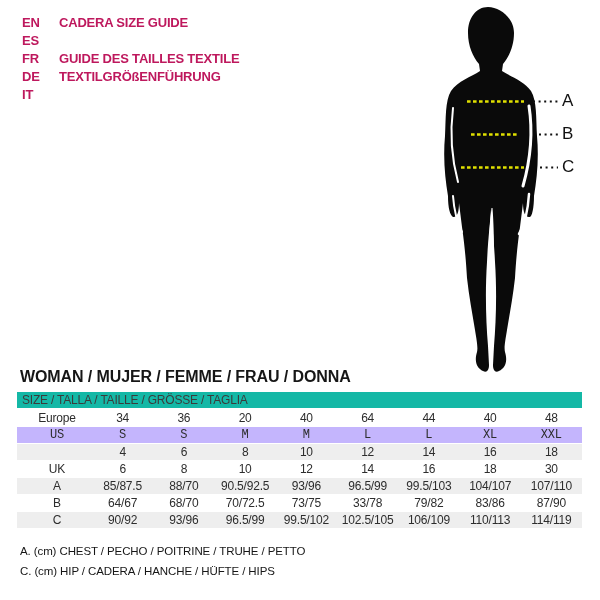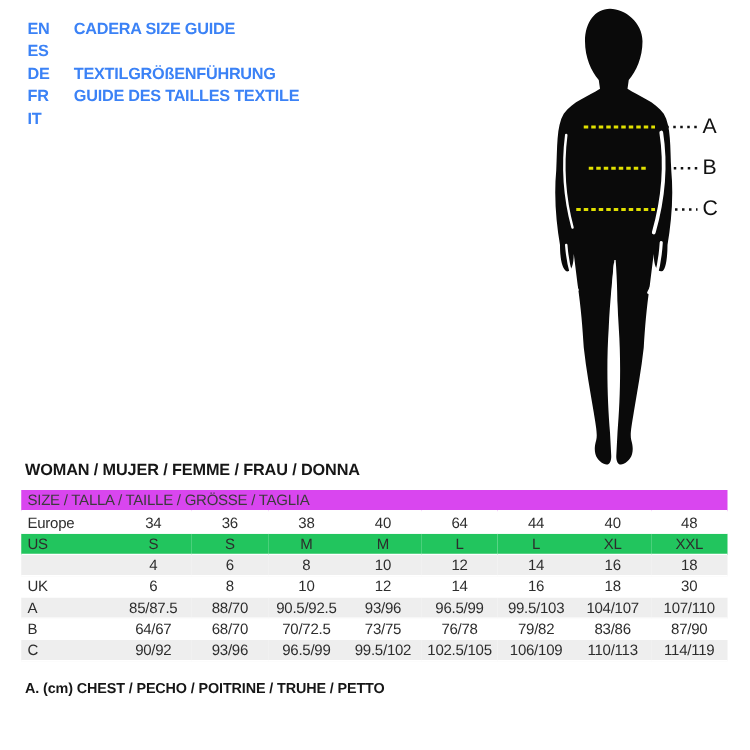--- a/index.html
+++ b/index.html
@@ -3,62 +3,62 @@
 <meta charset="utf-8">
 <style>
   html,body{margin:0;padding:0;}
   body{
     width:600px;height:600px;position:relative;background:#ffffff;
     font-family:"Liberation Sans","DejaVu Sans",sans-serif;
     color:#161616;overflow:hidden;
   }
   
   .lang-block{position:absolute;top:13px;left:22px;font-weight:bold;
-    font-size:13px;letter-spacing:-0.2px;color:#3b82f6;}
+    font-size:13px;letter-spacing:-0.2px;color:#be185d;}
   .lang-row{display:flex;height:18px;align-items:center;}
   .lang-code{width:37px;flex:0 0 37px;}
   
   .figure-svg{position:absolute;left:0;top:0;width:600px;height:600px;pointer-events:none;}
   .measure-letter{position:absolute;font-size:17px;color:#111;line-height:18px;}
   
   .section-title{position:absolute;left:20px;top:368px;font-weight:bold;
-    font-size:13px;letter-spacing:-0.1px;text-align:center;}
+    font-size:16px;letter-spacing:-0.1px;text-align:center;}
   
   table.size-table{position:absolute;left:17px;top:392px;width:565px;
     border-collapse:collapse;table-layout:fixed;font-size:12px;color:#2d2d2d;
     letter-spacing:-0.2px;}
   .size-table th.table-head{background:#c6c6c6;text-align:left;font-weight:normal;
     height:16px;padding:0 0 0 5px;color:#3b3b3b;font-size:12px;}
   .size-table td{height:16px;padding:0;text-align:center;white-space:nowrap;}
-  .size-table td.row-label{text-align:left;padding-left:5px;}
+  .size-table td.row-label{text-align:center;padding-left:5px;}
   .size-table tr{border-bottom:1px solid #ffffff;}
   .size-table tr.shaded{background:#eeeeee;}
   .size-table tr.head-row{border-bottom:2px solid #ffffff;}
   
-  .legend{position:absolute;left:20px;top:541px;font-weight:bold;
+  .legend{position:absolute;left:20px;top:541px;font-weight:normal;
     font-size:11.5px;line-height:20px;letter-spacing:-0.1px;}
 </style>
 </head>
 <body>
 
 <div class="lang-block">
     <div class="lang-row">
       <span class="lang-code">EN</span>
       <span>CADERA SIZE GUIDE</span>
     </div>
     <div class="lang-row">
       <span class="lang-code">ES</span>
     </div>
     <div class="lang-row">
+      <span class="lang-code">FR</span>
+      <span>GUIDE DES TAILLES TEXTILE</span>
+    </div>
+    <div class="lang-row">
       <span class="lang-code">DE</span>
       <span>TEXTILGRÖßENFÜHRUNG</span>
-    </div>
-    <div class="lang-row">
-      <span class="lang-code">FR</span>
-      <span>GUIDE DES TAILLES TEXTILE</span>
     </div>
     <div class="lang-row">
       <span class="lang-code">IT</span>
     </div>
   </div>
 
 <svg class="figure-svg" viewBox="0 0 600 600" xmlns="http://www.w3.org/2000/svg">
   <path fill="#0a0a0a" d="M 488,7
        C 476,7 468,18 468,33
        C 468,46 473,57 479,64
@@ -123,36 +123,36 @@
       <col>
       <col>
       <col>
       <col>
       <col>
       <col>
       <col>
   </colgroup>
   <thead>
     <tr class="head-row">
-      <th class="table-head" colspan="9" style="background: #d946ef;">SIZE / TALLA / TAILLE / GRÖSSE / TAGLIA</th>
+      <th class="table-head" colspan="9" style="background: #14b8a6;">SIZE / TALLA / TAILLE / GRÖSSE / TAGLIA</th>
     </tr>
   </thead>
   <tbody>
       <tr>
         <td class="row-label">Europe</td>
         <td>34</td>
         <td>36</td>
-        <td>38</td>
+        <td>20</td>
         <td>40</td>
         <td>64</td>
         <td>44</td>
         <td>40</td>
         <td>48</td>
       </tr>
-      <tr class="shaded" style="background: #22c55e;">
+      <tr class="shaded" style="background: #c4b5fd; font-family: Liberation Mono, monospace;">
         <td class="row-label">US</td>
         <td>S</td>
         <td>S</td>
         <td>M</td>
         <td>M</td>
         <td>L</td>
         <td>L</td>
         <td>XL</td>
         <td>XXL</td>
       </tr>
@@ -188,34 +188,35 @@
         <td>99.5/103</td>
         <td>104/107</td>
         <td>107/110</td>
       </tr>
       <tr>
         <td class="row-label">B</td>
         <td>64/67</td>
         <td>68/70</td>
         <td>70/72.5</td>
         <td>73/75</td>
-        <td>76/78</td>
+        <td>33/78</td>
         <td>79/82</td>
         <td>83/86</td>
         <td>87/90</td>
       </tr>
       <tr class="shaded" style="background: rgb(238, 238, 238);">
         <td class="row-label">C</td>
         <td>90/92</td>
         <td>93/96</td>
         <td>96.5/99</td>
         <td>99.5/102</td>
         <td>102.5/105</td>
         <td>106/109</td>
         <td>110/113</td>
         <td>114/119</td>
       </tr>
     </tbody>
 </table>
 
 <div class="legend">
     <div>A. (cm) CHEST / PECHO / POITRINE / TRUHE / PETTO</div>
+    <div>C. (cm) HIP / CADERA / HANCHE / HÜFTE / HIPS</div>
   </div>
 
 </body></html>

